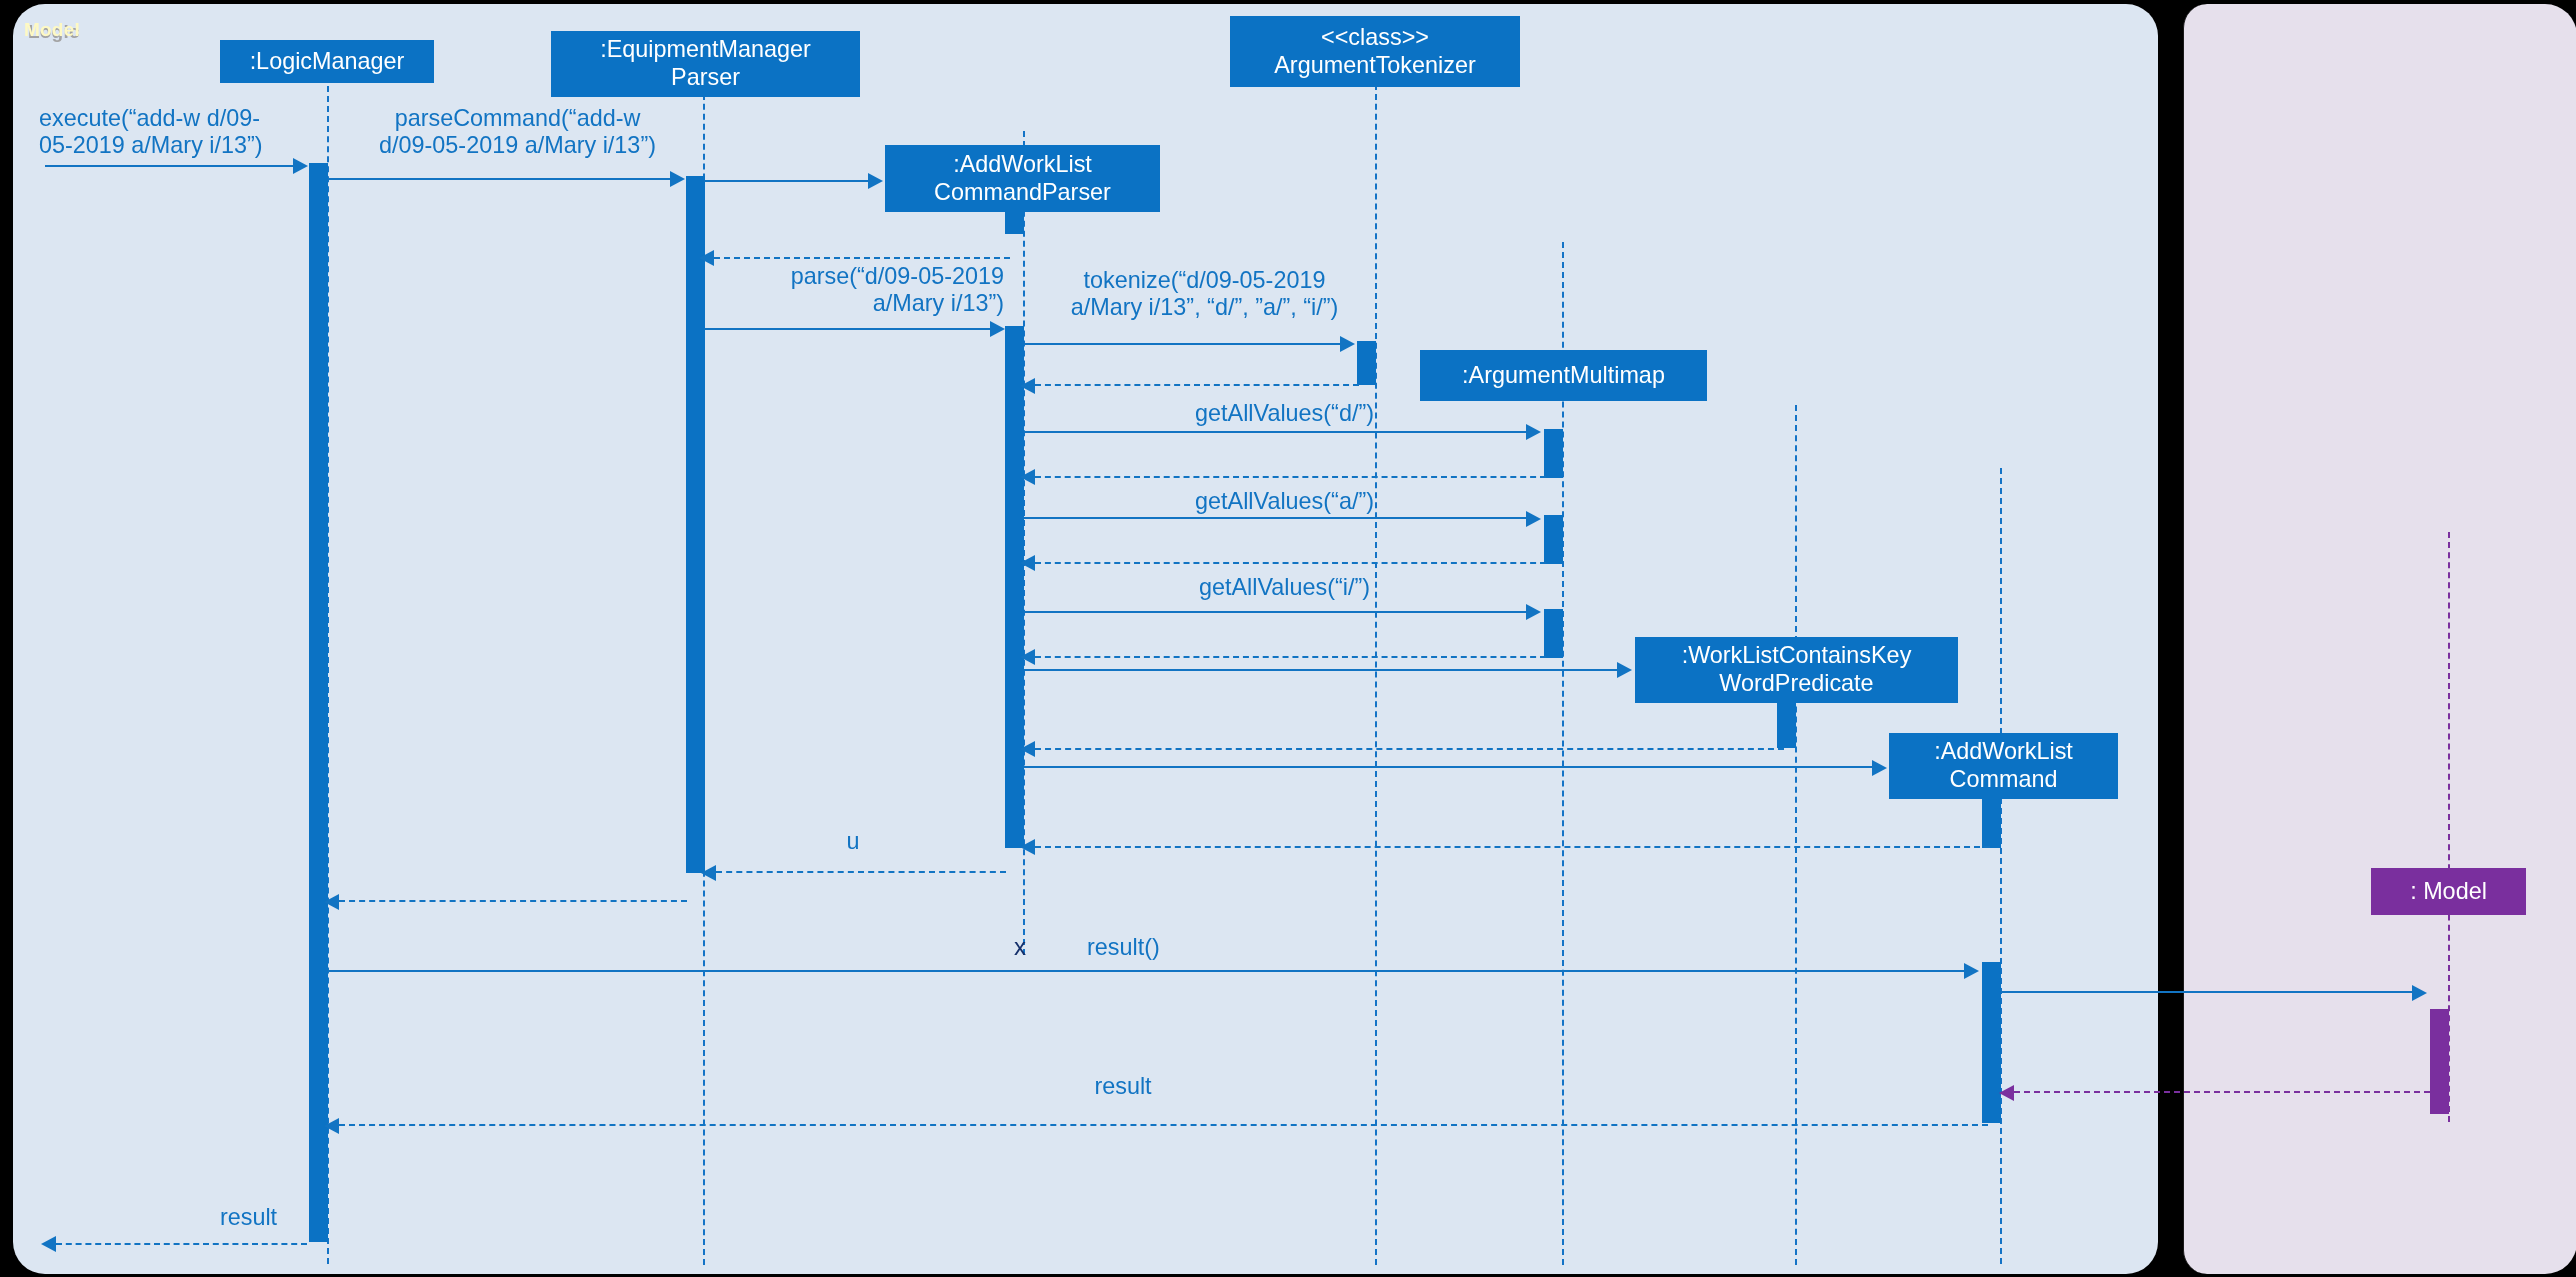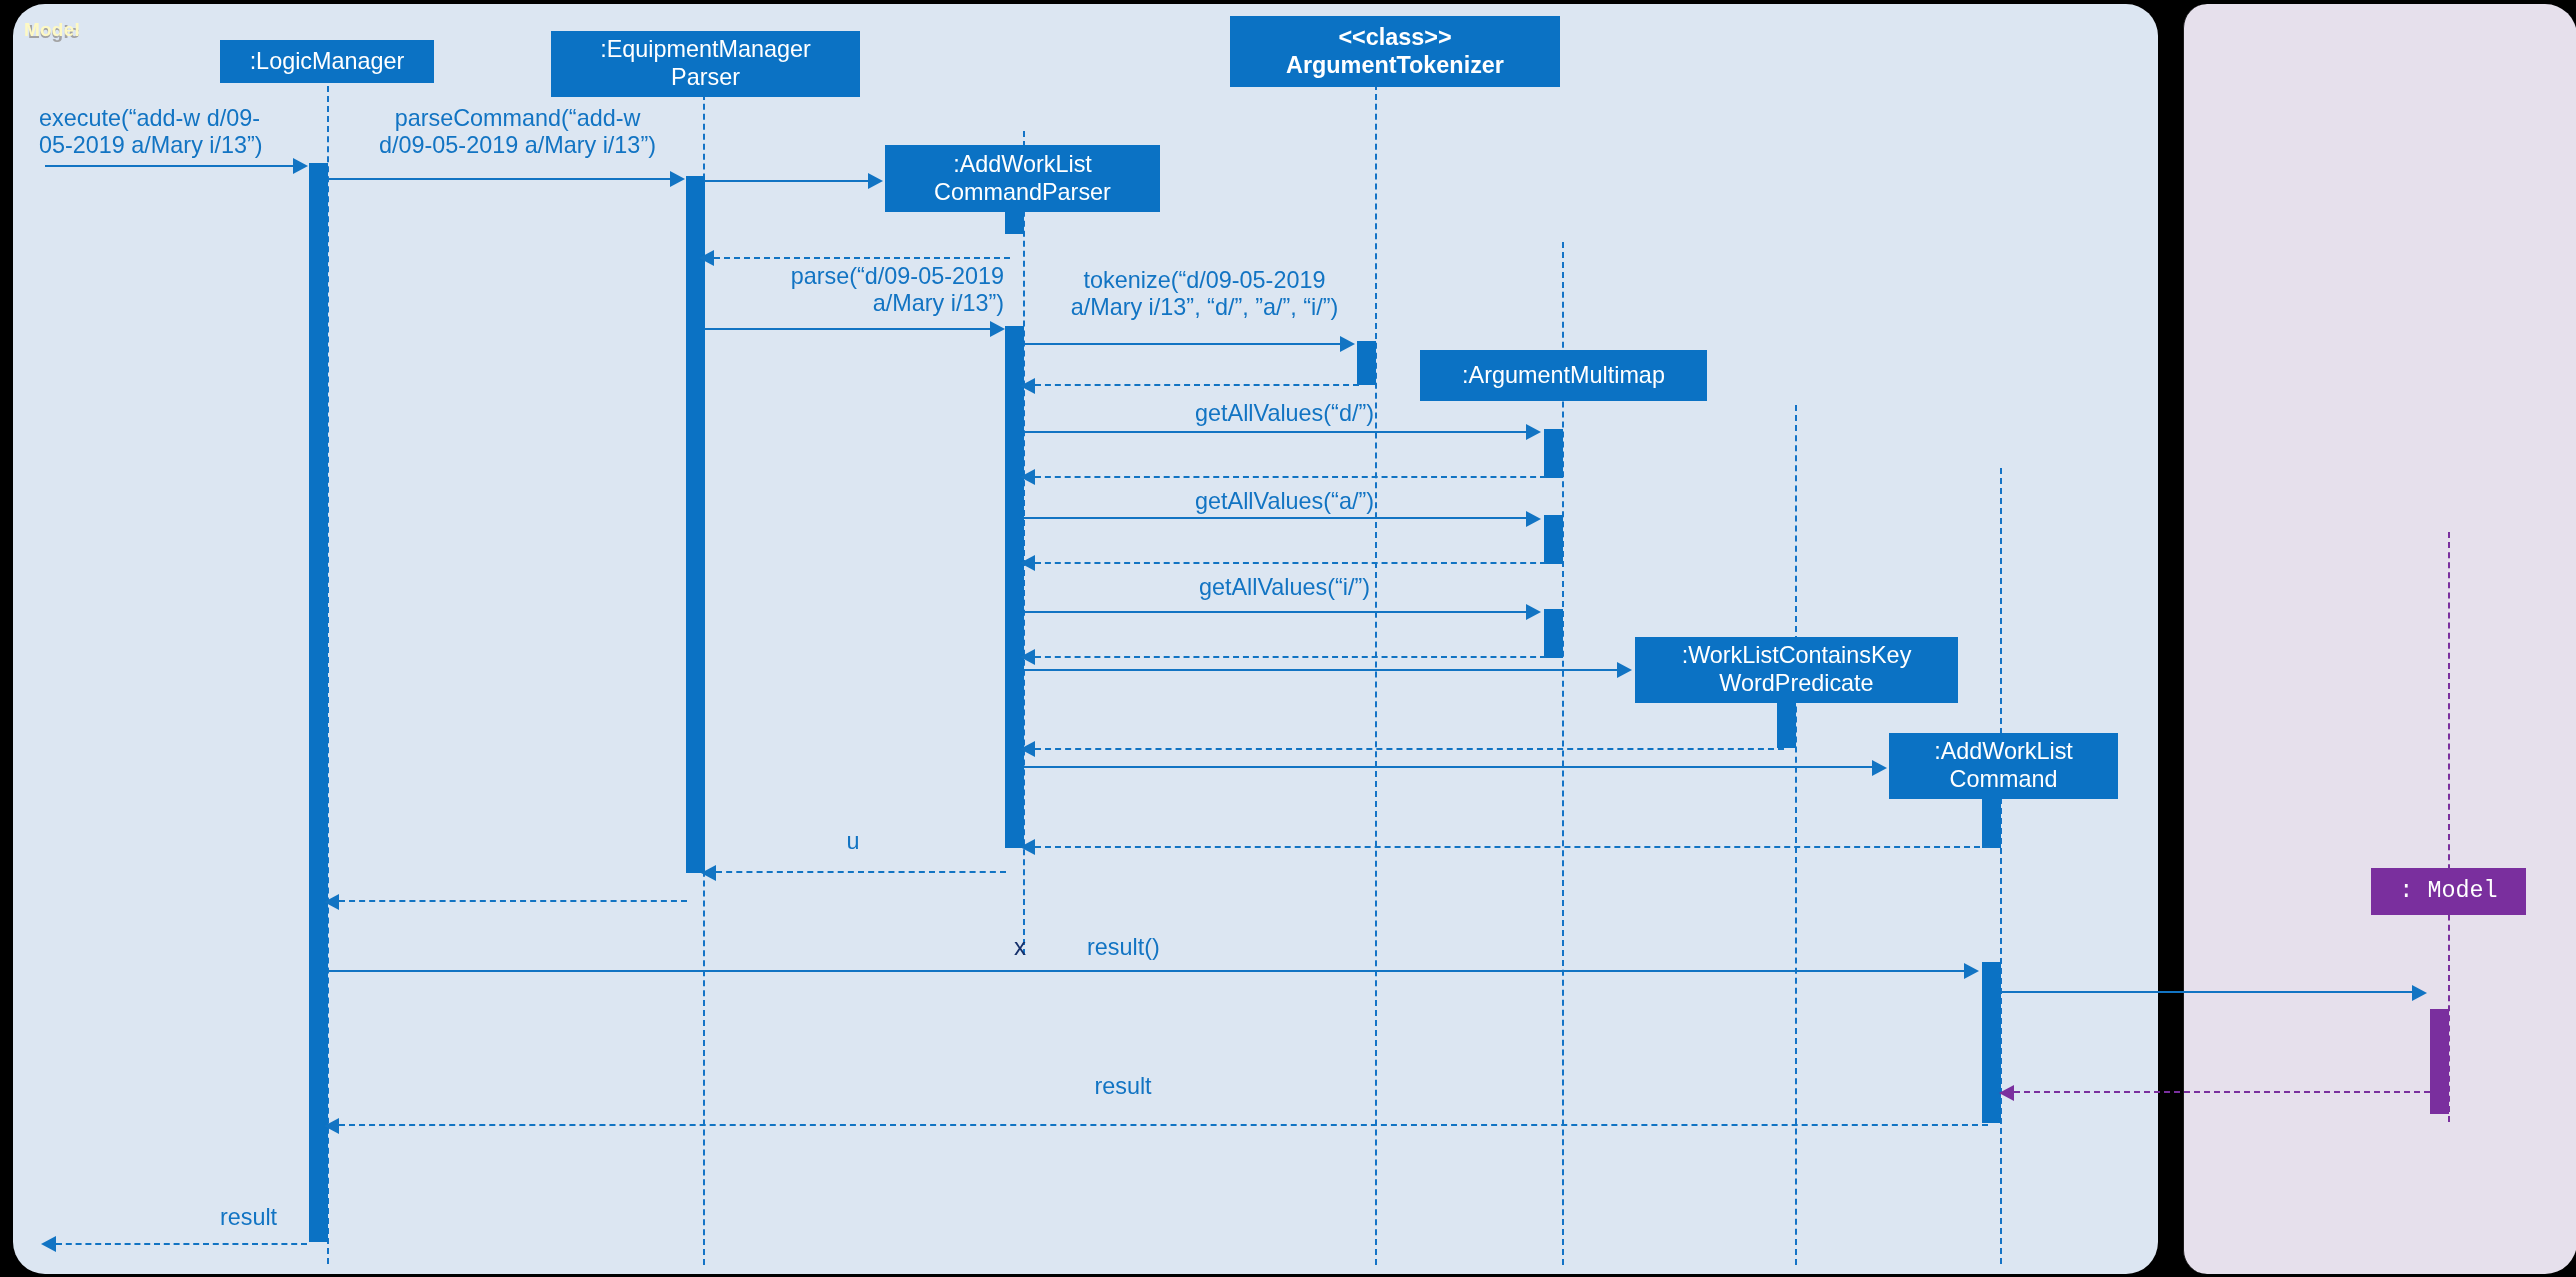--- a/index.html
+++ b/index.html
@@ -65,32 +65,32 @@
   <div class="lifeline model" style="left:2448px;top:532px;height:590px;"></div>
 
   <div class="pbox" style="left:220px;top:40px;width:214px;height:43px;">:LogicManager</div>
 
   <div class="pbox" style="left:551px;top:31px;width:309px;height:66px;white-space:pre-line;">:EquipmentManager
 Parser</div>
 
   <div class="pbox" style="left:885px;top:145px;width:275px;height:67px;white-space:pre-line;">:AddWorkList
 CommandParser</div>
 
-  <div class="pbox" style="left:1230px;top:16px;width:330px;height:71px;white-space:pre-line;font-weight:bold;">&lt;&lt;class&gt;&gt;
+  <div class="pbox" style="left:1230px;top:16px;width:290px;height:71px;white-space:pre-line;">&lt;&lt;class&gt;&gt;
 ArgumentTokenizer</div>
 
   <div class="pbox" style="left:1420px;top:350px;width:287px;height:51px;">:ArgumentMultimap</div>
 
   <div class="pbox" style="left:1635px;top:637px;width:323px;height:66px;white-space:pre-line;">:WorkListContainsKey
 WordPredicate</div>
 
   <div class="pbox" style="left:1889px;top:733px;width:229px;height:66px;white-space:pre-line;">:AddWorkList
 Command</div>
 
-  <div class="pbox model" style="left:2371px;top:868px;width:155px;height:47px;font-family:Liberation Mono, monospace;">: Model</div>
+  <div class="pbox model" style="left:2371px;top:868px;width:155px;height:47px;">: Model</div>
 
   <div class="act" style="left:309px;top:163px;height:1079px;"></div>
   <div class="act" style="left:686px;top:176px;height:697px;"></div>
   <div class="act" style="left:1005px;top:208px;height:26px;"></div>
   <div class="act" style="left:1005px;top:326px;height:522px;"></div>
   <div class="act" style="left:1357px;top:341px;height:44px;"></div>
   <div class="act" style="left:1544px;top:429px;height:49px;"></div>
   <div class="act" style="left:1544px;top:515px;height:49px;"></div>
   <div class="act" style="left:1544px;top:609px;height:49px;"></div>
   <div class="act" style="left:1777px;top:703px;height:45px;"></div>

